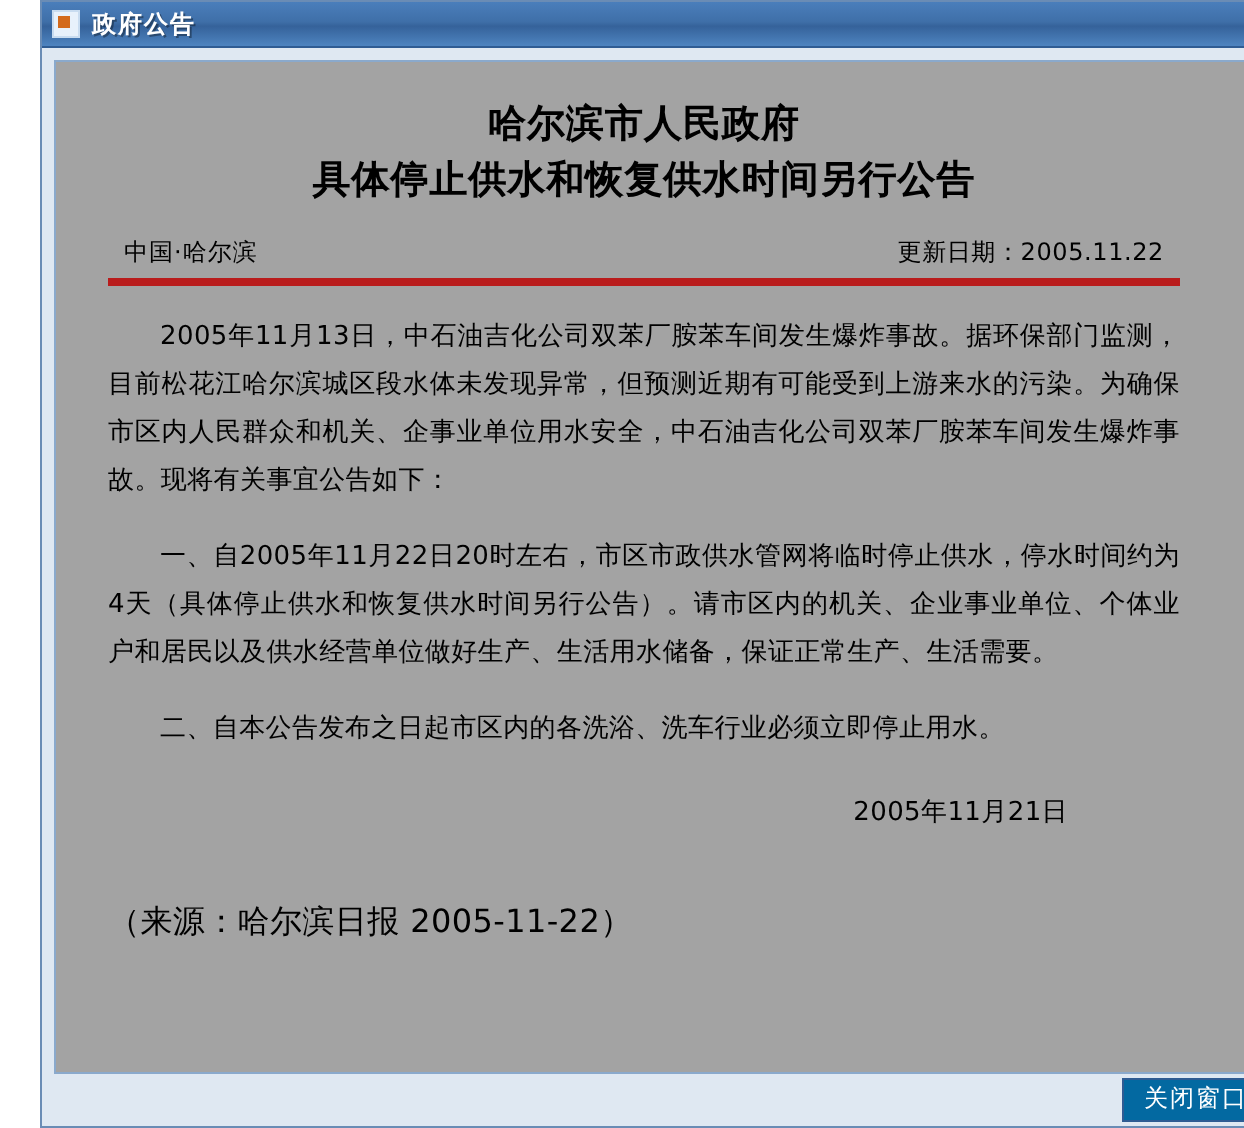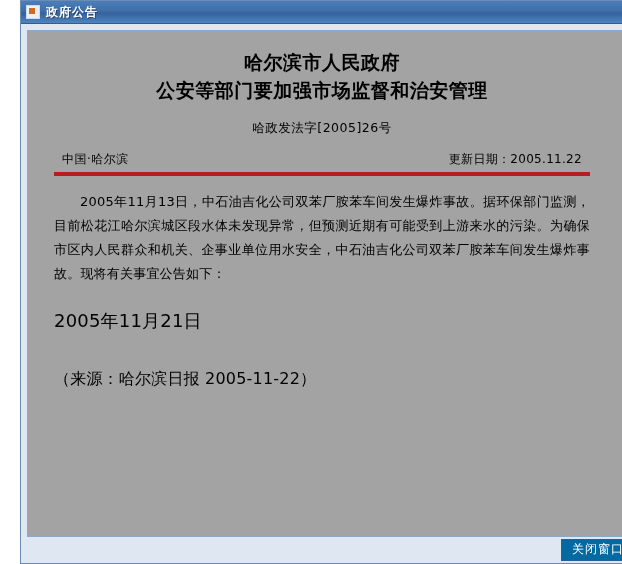--- a/index.html
+++ b/index.html
@@ -112,22 +112,23 @@
     line-height: 1.85;
     text-align: justify;
     letter-spacing: 0.2px;
   }
   .para {
     margin: 0 0 14px 0;
     text-indent: 2em;
   }
   .sign-date {
     margin: 18px 0 0 0;
+    text-align: right;
     padding-right: 56px;
-    font-size: 18px;
+    font-size: 13px;
     color: #000000;
   }
   .source {
     margin: 26px 0 0 0;
     font-size: 16px;
     color: #000000;
     text-indent: 0;
     letter-spacing: 0.2px;
   }
   
@@ -159,32 +160,33 @@
   <div class="titlebar">
     <span class="title-icon"></span>
     <span class="title-text">政府公告</span>
   </div>
 
   <div class="panel-wrap">
     <div class="panel">
 
       <div class="doc-title">
         <div>哈尔滨市人民政府</div>
-        <div>公安等部门要加强市场监督和治安管理</div>
+        <div>具体停止供水和恢复供水时间另行公告</div>
       </div>
 
-      <div class="doc-number">哈政发法字[2005]26号</div>
 
       <div class="meta-row">
         <span class="meta-left">中国·哈尔滨</span>
         <span class="meta-right">更新日期：2005.11.22</span>
       </div>
 
       <div class="body-text">
         <p class="para">2005年11月13日，中石油吉化公司双苯厂胺苯车间发生爆炸事故。据环保部门监测，目前松花江哈尔滨城区段水体未发现异常，但预测近期有可能受到上游来水的污染。为确保市区内人民群众和机关、企事业单位用水安全，中石油吉化公司双苯厂胺苯车间发生爆炸事故。现将有关事宜公告如下：</p>
+        <p class="para">一、自2005年11月22日20时左右，市区市政供水管网将临时停止供水，停水时间约为4天（具体停止供水和恢复供水时间另行公告）。请市区内的机关、企业事业单位、个体业户和居民以及供水经营单位做好生产、生活用水储备，保证正常生产、生活需要。</p>
+        <p class="para">二、自本公告发布之日起市区内的各洗浴、洗车行业必须立即停止用水。</p>
         <p class="sign-date">2005年11月21日</p>
         <p class="source">（来源：哈尔滨日报 2005-11-22）</p>
       </div>
 
     </div>
   </div>
 
   <div class="footer">
     <button class="close-button">关闭窗口</button>
   </div>

